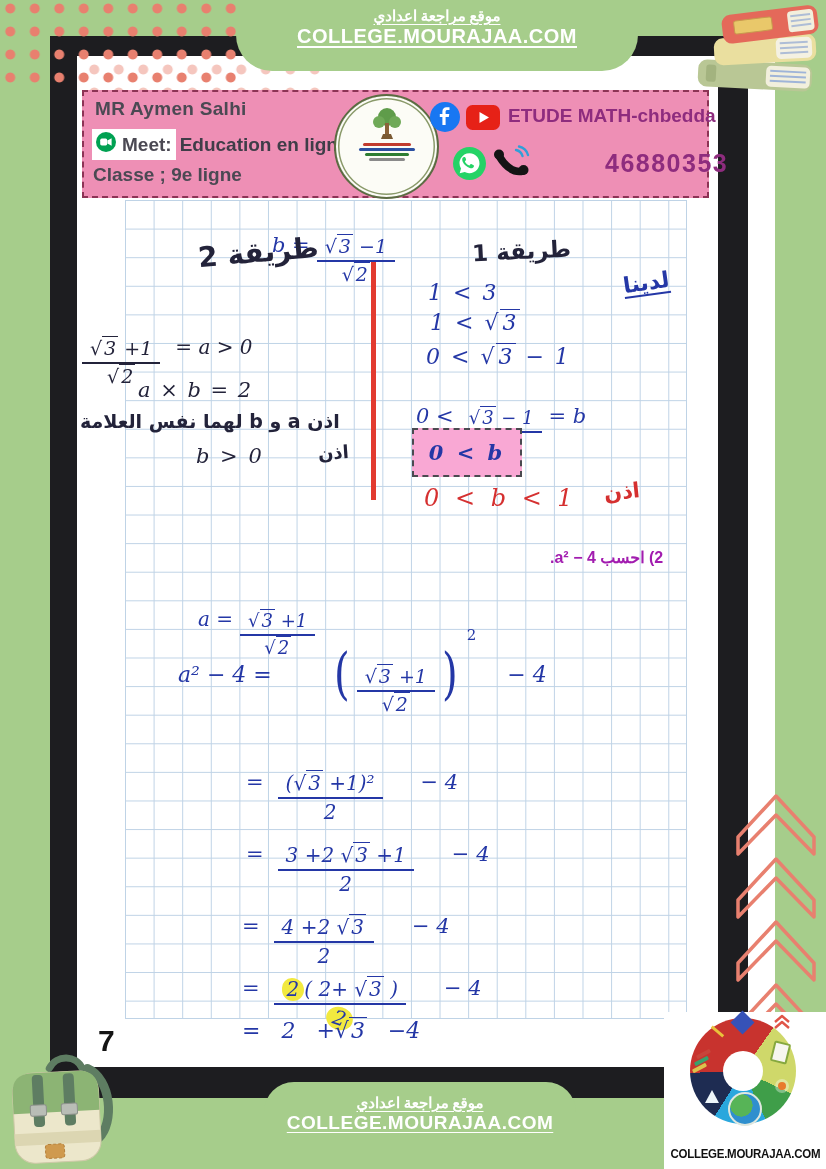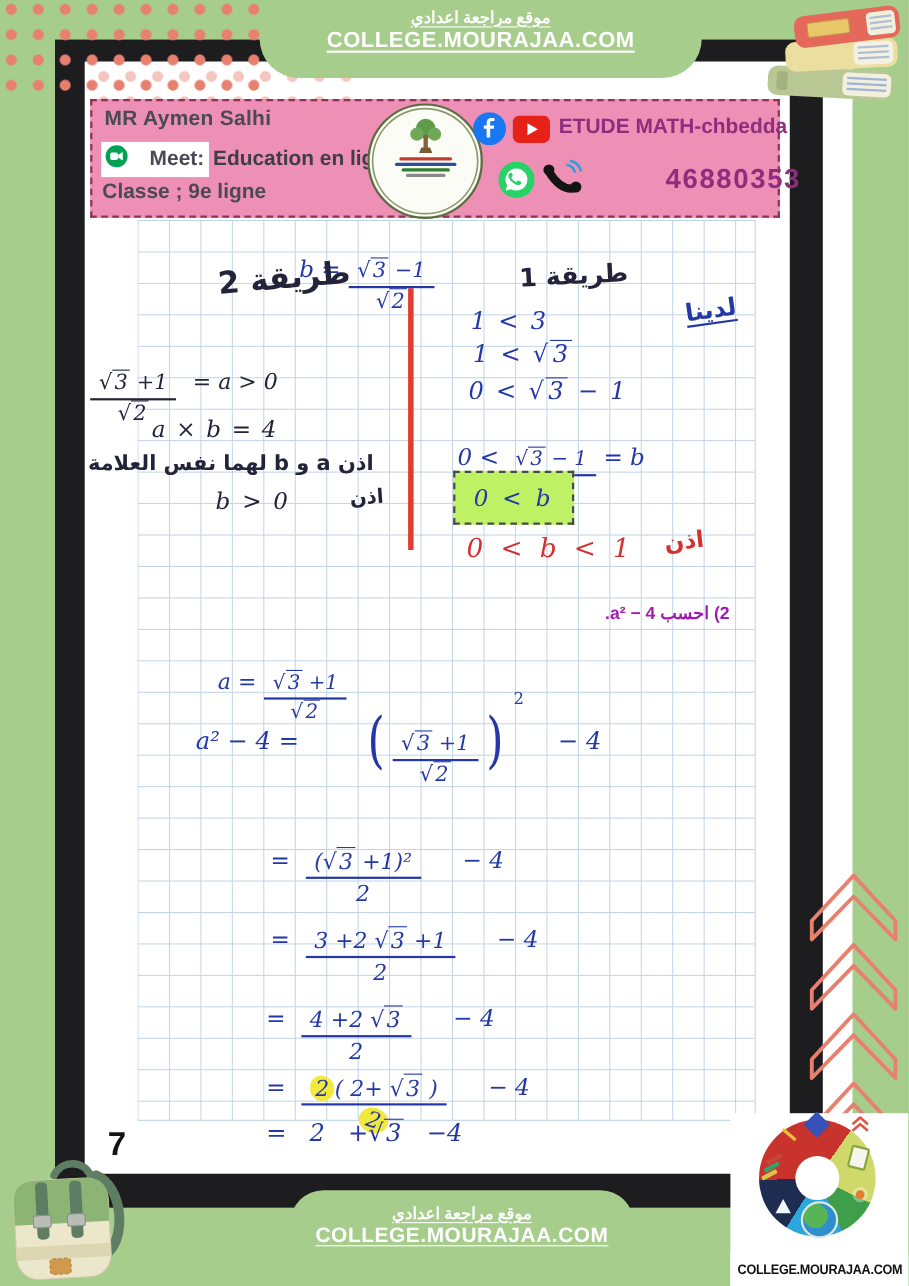--- a/index.html
+++ b/index.html
@@ -22,21 +22,21 @@
   .bump.bottom{left:264px;top:1082px;width:312px;height:87px;border-radius:30px 30px 0 0;padding-top:12px;}
   .site-ar{color:#fff;font-weight:bold;font-size:15px;text-decoration:underline;text-underline-offset:3px;
            font-family:Liberation Serif, serif;direction:rtl;}
   .site-url{color:#fff;font-weight:bold;font-size:20px;letter-spacing:.5px;text-decoration:underline;text-underline-offset:3px;}
   .bump.bottom .site-url{font-size:19px;}
   
   .card{position:absolute;left:82px;top:90px;width:627px;height:108px;background:#ee8fb5;
         border:2.5px dashed #8d3355;box-sizing:border-box;z-index:3;}
   .teacher{position:absolute;left:11px;top:6px;font-weight:bold;font-size:19px;color:#4b4953;letter-spacing:.3px;}
   .meetrow{position:absolute;left:8px;top:37px;display:flex;align-items:center;font-weight:bold;font-size:19px;color:#4b4953;}
-  .meetwhite{background:#fff;display:flex;align-items:center;gap:18px;padding:1px 4px 1px 2px;}
+  .meetwhite{background:#fff;display:flex;align-items:center;gap:4px;padding:1px 4px 1px 2px;}
   .meet-txt{margin-left:4px;color:#3f3d48;}
   .classe{position:absolute;left:9px;top:72px;font-weight:bold;font-size:19px;color:#4b4953;}
   .stamp{position:absolute;left:250px;top:2px;width:101px;height:101px;border-radius:50%;background:#fcfcf6;
          border:2.5px solid #5c6b42;box-shadow:inset 0 0 0 2px #fcfcf6, inset 0 0 0 3.5px #8a9a6a;
          display:flex;flex-direction:column;align-items:center;overflow:hidden;}
   .stamp-line{height:3px;border-radius:2px;margin-top:2px;}
   .fb{position:absolute;left:346px;top:10px;}
   .yt{position:absolute;left:382px;top:13px;}
   .brand{position:absolute;left:424px;top:13px;font-weight:bold;font-size:19px;color:#8e2c7e;white-space:nowrap;}
   .wa{position:absolute;left:369px;top:55px;}
@@ -54,22 +54,22 @@
   .ar{font-family:"DejaVu Sans",sans-serif;font-style:normal;font-weight:bold;direction:rtl;}
   .frac{display:inline-flex;flex-direction:column;align-items:center;line-height:1.15;text-align:center;}
   .fnum{border-bottom:2.2px solid currentColor;padding:0 8px 2px;margin-top:32px;}
   .fden{padding-top:2px;}
   .ol{border-top:1.7px solid currentColor;padding:0 2px;}
   .bigp{font-style:normal;font-size:56px;font-weight:400;transform:scaleX(.72);line-height:.8;margin:0 -3px;}
   .psup{font-size:15px;align-self:flex-start;margin:-8px 0 0 2px;font-style:normal;}
   .post{margin-left:24px;}
   .hl{background:#f2e93f;border-radius:45% 55% 50% 50%;padding:0 5px;display:inline-block;}
   .hl2{background:#f2e93f;border-radius:50%;padding:0 7px;display:inline-block;transform:rotate(18deg);}
-  .dash-box{position:absolute;left:412px;top:428px;width:106px;height:45px;z-index:4;background:#bef264;
-            border:2px dashed #4a4a50;display:flex;align-items:center;justify-content:center;}
+  .dash-box{position:absolute;left:412px;top:428px;width:106px;height:45px;z-index:4;background:#f9a8d4;
+            border:2px dashed #4a4a50;display:flex;align-items:center;justify-content:center;font-weight:bold;}
   .underl{text-decoration:underline;text-underline-offset:4px;text-decoration-thickness:2px;}
   .q2{position:absolute;left:550px;top:548px;z-index:4;font-family:Liberation Sans, sans-serif;
       font-weight:bold;font-size:16px;color:#a21caf;direction:rtl;text-align:center;}
   .pagenum{position:absolute;left:98px;top:1024px;z-index:4;font-weight:bold;font-size:30px;color:#141414;}
   
   .chevrons{position:absolute;left:730px;top:782px;z-index:6;}
   
   .cornerbox{position:absolute;left:664px;top:1012px;width:162px;height:157px;background:#fff;z-index:7;}
   .ring{position:absolute;left:26px;top:6px;width:106px;height:106px;border-radius:50%;
         background:conic-gradient(from -50deg,#c8332e 0 85deg,#cfd86a 85deg 165deg,#3f9e49 165deg 205deg,
@@ -222,21 +222,21 @@
     </div>
 
   <div class="mline blackink" style="left:82px;top:306px;font-size:20px">
     <span class="frac" style="font-size:19px">
         <span class="fnum m">√<span class="ol">3</span> +1</span>
         <span class="fden m">√<span class="ol">2</span></span>
       </span>
     <span class="m" style="margin-left:8px">= a &gt; 0</span>
   </div>
   <div class="mline blackink" style="left:138px;top:378px;font-size:21px;letter-spacing:1.5px">
-      <span class="m">a × b = 4</span>
+      <span class="m">a × b = 2</span>
     </div>
   <div class="mline blackink ar" style="left:80px;top:410px;font-size:19px">
       <span class="m">اذن a و b لهما نفس العلامة</span>
     </div>
   <div class="mline blackink" style="left:196px;top:444px;font-size:21px;letter-spacing:2px">
       <span class="m">b &gt; 0</span>
     </div>
   <div class="mline blackink ar" style="left:318px;top:442px;font-size:18px;transform:rotate(-4deg)">
       <span class="m">اذن</span>
     </div>

